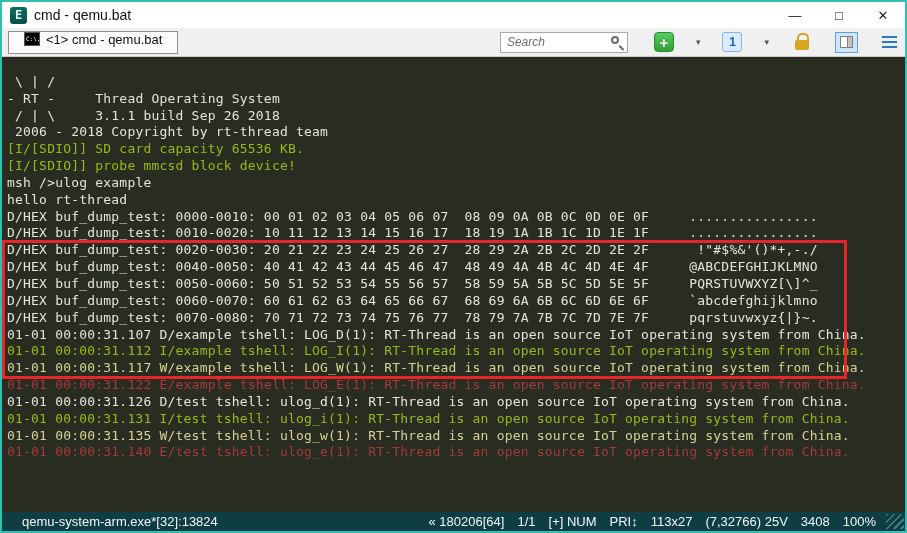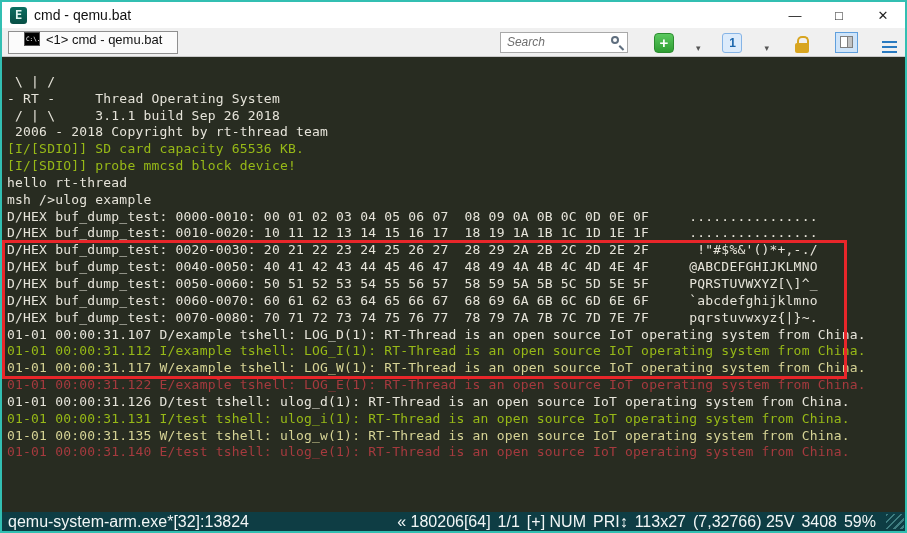--- a/index.html
+++ b/index.html
@@ -20,21 +20,21 @@
     display:flex;align-items:center;justify-content:center}
   .title-text{font-size:14px;color:#111}
   .win-controls{margin-left:auto;display:flex;height:100%}
   .win-btn{width:44px;height:100%;display:flex;align-items:center;justify-content:center;font-size:13px;color:#222;cursor:default}
 
   
   .tabbar{height:29px;background:var(--tabbar_bg);display:flex;align-items:center;padding:0 4px 0 6px;flex:0 0 auto;border-bottom:1px solid #c9c9c9}
   .tab{display:flex;align-items:flex-start;gap:6px;height:23px;padding:0 15px;background:#fbfbfb;border:1px solid #8f8f8f;font-size:13px;color:#111}
   .tab-icon{width:16px;height:14px;background:#000;border:1px solid #555;color:#fff;
     font-family:"DejaVu Sans Mono",monospace;font-size:6px;line-height:12px;text-align:left;padding-left:1px}
-  .right-cluster{margin-left:auto;display:flex;align-items:flex-end;gap:22px}
+  .right-cluster{margin-left:auto;display:flex;align-items:center;gap:22px}
   .searchbox{position:relative;width:128px;height:21px;margin-right:4px}
   .searchbox input{width:100%;height:100%;border:1px solid #a9a9a9;padding:2px 22px 2px 6px;font-size:12px;font-family:"Liberation Sans",sans-serif}
   .searchbox input::placeholder{font-style:italic;color:#6e6e6e}
   .mag{position:absolute;right:9px;top:4px;width:8px;height:8px;border:2px solid #5f6e7e;border-radius:50%}
   .mag::after{content:"";position:absolute;left:7px;top:7px;width:6px;height:2px;background:#5f6e7e;transform:rotate(45deg);transform-origin:0 0}
   .btn-plus{width:20px;height:20px;border-radius:4px;border:1px solid #2c8c30;background:linear-gradient(#5bc95f,#2f9e33);
     color:#fff;font-size:15px;font-weight:bold;display:flex;align-items:center;justify-content:center;line-height:1}
   .caret{font-size:9px;color:#555}
   .btn-win{width:20px;height:20px;border-radius:3px;border:1px solid #85b4e6;background:#dcebfb;
     color:#1b66ad;font-size:12px;font-weight:bold;display:flex;align-items:center;justify-content:center}
@@ -49,22 +49,22 @@
   
   .terminal{position:relative;flex:1 1 auto;background:var(--term_bg);overflow:hidden;padding-left:5px}
   .tline{white-space:pre;font-family:"DejaVu Sans Mono","Liberation Mono",monospace;font-size:13px;
     letter-spacing:0.2px;height:16.85px;line-height:16.85px;color:var(--term_white)}
   .c-white{color:var(--term_white)} .c-green{color:var(--term_green)}
   .c-yellow{color:var(--term_yellow)} .c-red{color:var(--term_red)}
   .hexbox{position:absolute;left:0;top:183px;width:845px;height:139px;border:3px solid var(--highlight_red);pointer-events:none}
 
   
   .statusbar{height:19px;flex:0 0 auto;background:var(--statusbar_bg);color:var(--statusbar_text);
-    display:flex;align-items:center;font-size:16px;padding-left:6px}
-  .status-right{margin-left:auto;display:flex;align-items:center;gap:7px;white-space:nowrap}
+    display:flex;align-items:center;font-size:13px;padding-left:20px}
+  .status-right{margin-left:auto;display:flex;align-items:center;gap:13px;white-space:nowrap}
   .grip{width:18px;height:15px;margin-left:10px;margin-right:1px;
     background:repeating-linear-gradient(135deg,#3f7d80 0 2px,transparent 2px 5px)}
 </style>
 </head>
 <body>
 
 <div class="window">
 
   <div class="titlebar">
     <div class="app-icon">E</div>
@@ -104,22 +104,22 @@
 
   <div class="terminal">
     <div>
         <div class="tline c-white"> </div>
         <div class="tline c-white"> \ | /</div>
         <div class="tline c-white">- RT -     Thread Operating System</div>
         <div class="tline c-white"> / | \     3.1.1 build Sep 26 2018</div>
         <div class="tline c-white"> 2006 - 2018 Copyright by rt-thread team</div>
         <div class="tline c-green">[I/[SDIO]] SD card capacity 65536 KB.</div>
         <div class="tline c-green">[I/[SDIO]] probe mmcsd block device!</div>
+        <div class="tline c-white">msh /&gt;ulog example</div>
         <div class="tline c-white">hello rt-thread</div>
-        <div class="tline c-white">msh /&gt;ulog example</div>
         <div class="tline c-white">D/HEX buf_dump_test: 0000-0010: 00 01 02 03 04 05 06 07  08 09 0A 0B 0C 0D 0E 0F     ................</div>
         <div class="tline c-white">D/HEX buf_dump_test: 0010-0020: 10 11 12 13 14 15 16 17  18 19 1A 1B 1C 1D 1E 1F     ................</div>
         <div class="tline c-white">D/HEX buf_dump_test: 0020-0030: 20 21 22 23 24 25 26 27  28 29 2A 2B 2C 2D 2E 2F      !"#$%&amp;'()*+,-./</div>
         <div class="tline c-white">D/HEX buf_dump_test: 0040-0050: 40 41 42 43 44 45 46 47  48 49 4A 4B 4C 4D 4E 4F     @ABCDEFGHIJKLMNO</div>
         <div class="tline c-white">D/HEX buf_dump_test: 0050-0060: 50 51 52 53 54 55 56 57  58 59 5A 5B 5C 5D 5E 5F     PQRSTUVWXYZ[\]^_</div>
         <div class="tline c-white">D/HEX buf_dump_test: 0060-0070: 60 61 62 63 64 65 66 67  68 69 6A 6B 6C 6D 6E 6F     `abcdefghijklmno</div>
         <div class="tline c-white">D/HEX buf_dump_test: 0070-0080: 70 71 72 73 74 75 76 77  78 79 7A 7B 7C 7D 7E 7F     pqrstuvwxyz{|}~.</div>
         <div class="tline c-white">01-01 00:00:31.107 D/example tshell: LOG_D(1): RT-Thread is an open source IoT operating system from China.</div>
         <div class="tline c-green">01-01 00:00:31.112 I/example tshell: LOG_I(1): RT-Thread is an open source IoT operating system from China.</div>
         <div class="tline c-yellow">01-01 00:00:31.117 W/example tshell: LOG_W(1): RT-Thread is an open source IoT operating system from China.</div>
@@ -135,18 +135,18 @@
   <div class="statusbar">
     <span>qemu-system-arm.exe*[32]:13824</span>
     <div class="status-right">
         <span>« 180206[64]</span>
         <span>1/1</span>
         <span>[+] NUM</span>
         <span>PRI↕</span>
         <span>113x27</span>
         <span>(7,32766) 25V</span>
         <span>3408</span>
-        <span>59%</span>
+        <span>100%</span>
       </div>
     <div class="grip"></div>
   </div>
 
 </div>
 
 </body></html>

